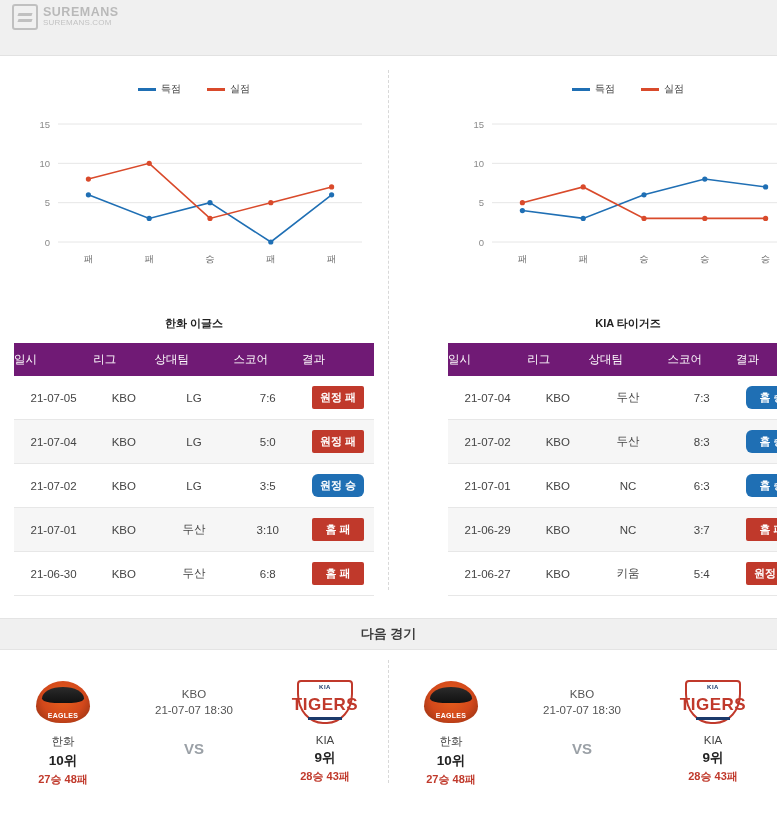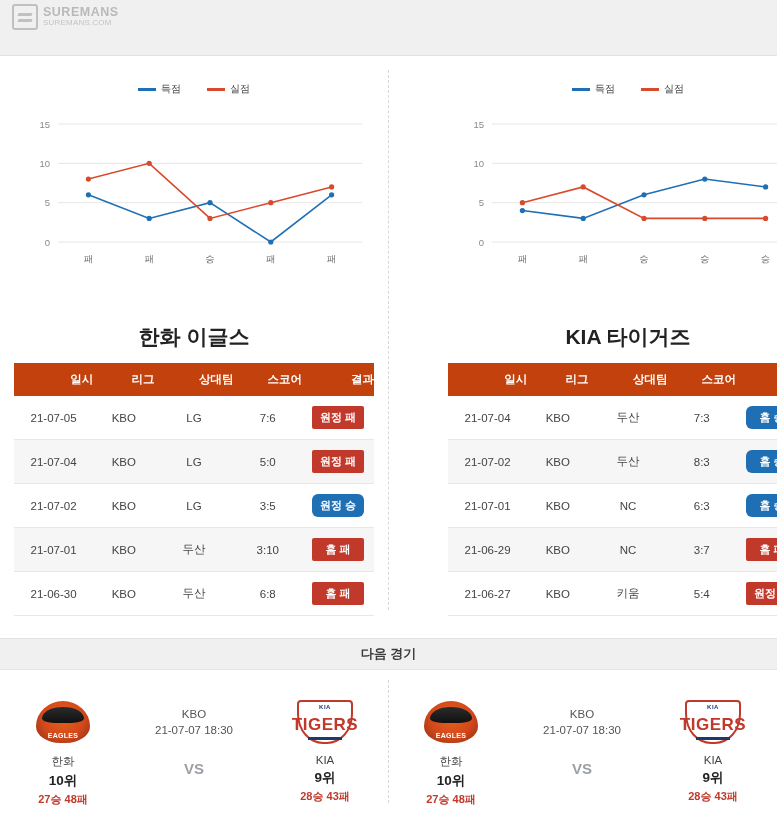--- a/index.html
+++ b/index.html
@@ -77,38 +77,38 @@
     margin-top: 26px;
     font-size: 10px;
     color: #444;
   }
   .legend-item { display: flex; align-items: center; gap: 5px; }
   .legend-line { width: 18px; height: 3px; display: inline-block; }
   .chart-wrap { position: relative; height: 190px; margin-top: 6px; }
   .chart-svg { display: block; }
   .team-name {
     text-align: center;
-    font-size: 21px;
+    font-size: 11px;
     font-weight: bold;
     color: #222;
-    margin-top: 31px;
+    margin-top: 24px;
     margin-bottom: 12px;
   }
   table {
     width: 100%;
     border-collapse: collapse;
     font-size: 11.5px;
   }
   thead th {
-    background: #c2410c;
+    background: #701a75;
     color: #fff;
-    font-weight: bold;
+    font-weight: normal;
     padding: 9px 0;
     font-size: 11.5px;
-    text-align: right;
+    text-align: left;
   }
   tbody td {
     padding: 10px 0;
     text-align: center;
     color: #444;
     border-bottom: 1px solid #e7e7e7;
   }
   tbody tr:nth-child(even) { background: #f6f6f6; }
   .badge {
     display: inline-block;

